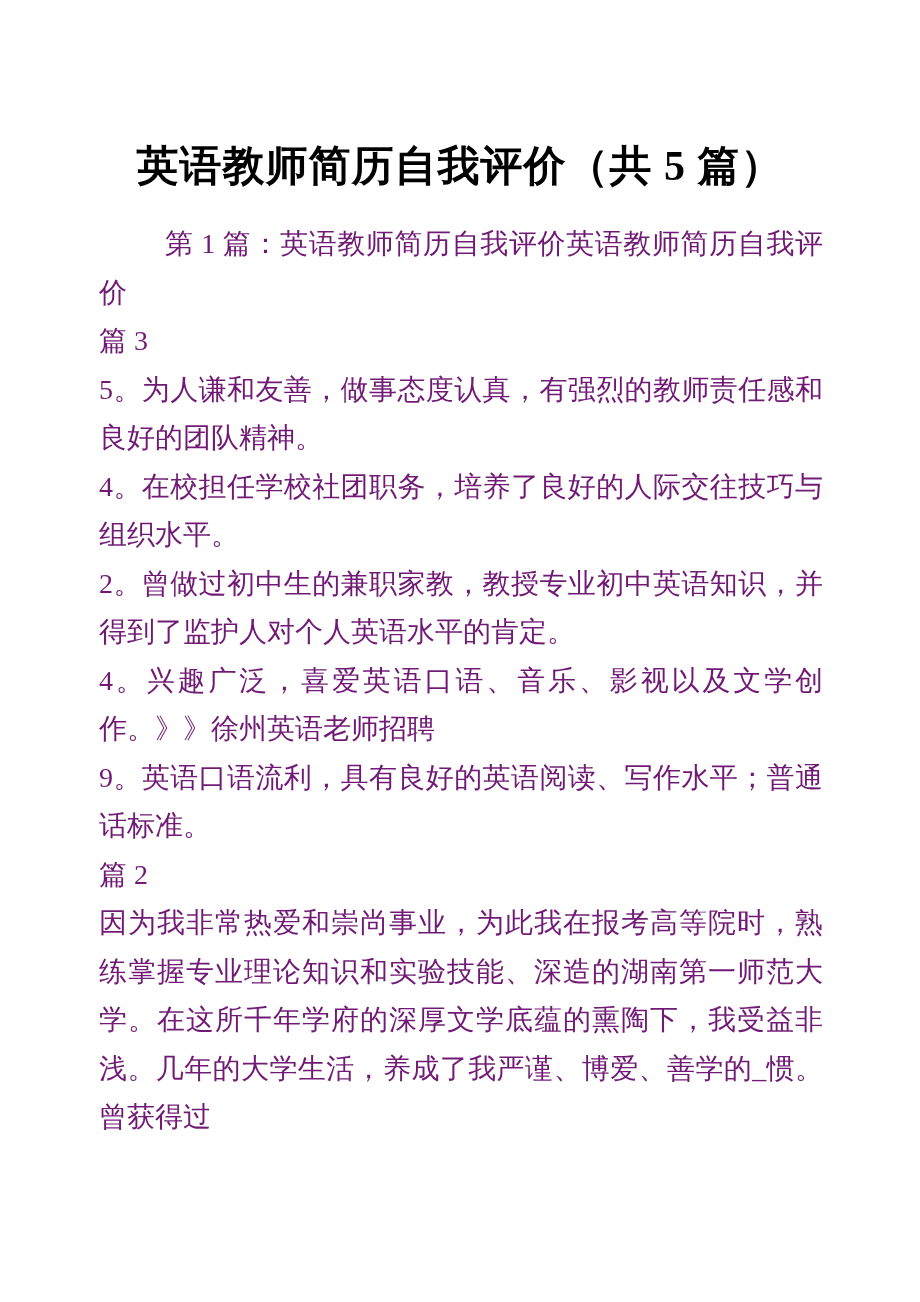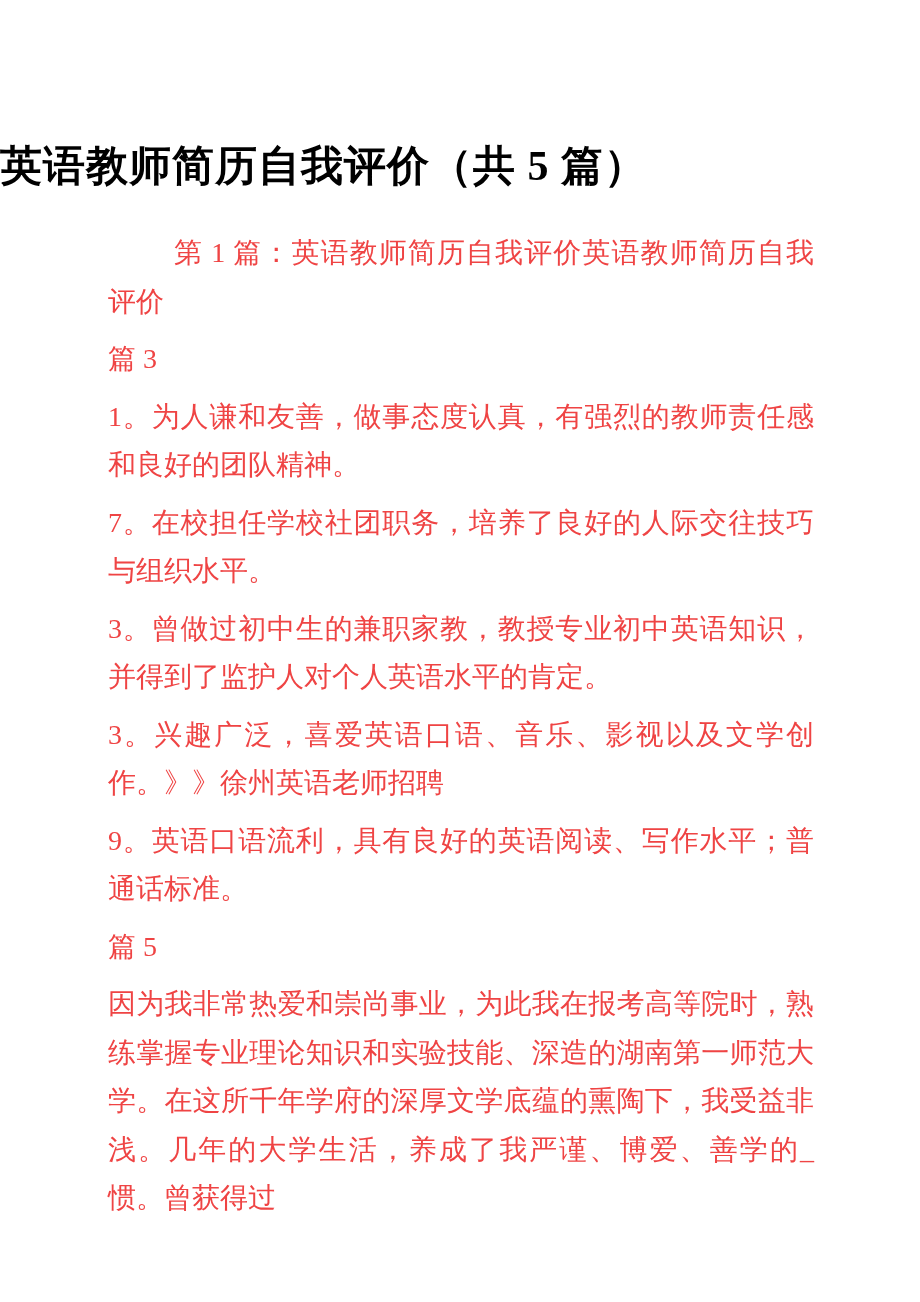--- a/index.html
+++ b/index.html
@@ -15,59 +15,60 @@
     overflow: hidden;
     font-family: "Liberation Serif", "DejaVu Serif", serif;
     color: #1e1e1e;
   }
   .doc-title {
     position: absolute;
     top: 140px;
     left: 0;
     width: 920px;
     margin: 0;
+    text-align: center;
     font-size: 42px;
     line-height: 52px;
     font-weight: 700;
     color: #000000;
     letter-spacing: 1px;
     font-family: "Liberation Serif", "DejaVu Serif", serif;
   }
   .content {
     position: absolute;
     top: 220px;
     left: 99px;
     width: 724px;
   }
   .content p {
-    margin: 9px;
+    margin: 0;
     padding: 0;
     font-size: 28px;
     line-height: 48.5px;
     text-align: justify;
     text-justify: inter-character;
     word-break: break-all;
-    color: #ef4444;
+    color: #701a75;
   }
   .first-indent {
     text-indent: 66px;
   }
 </style>
 </head>
 <body>
 
 <div class="page">
 
   <h1 class="doc-title">英语教师简历自我评价（共 5 篇）</h1>
 
   <div class="content">
     <p class="first-indent">第 1 篇：英语教师简历自我评价英语教师简历自我评价</p>
     <p>篇 3</p>
-    <p>1。为人谦和友善，做事态度认真，有强烈的教师责任感和良好的团队精神。</p>
-    <p>7。在校担任学校社团职务，培养了良好的人际交往技巧与组织水平。</p>
-    <p>3。曾做过初中生的兼职家教，教授专业初中英语知识，并得到了监护人对个人英语水平的肯定。</p>
-    <p>3。兴趣广泛，喜爱英语口语、音乐、影视以及文学创作。》》徐州英语老师招聘</p>
+    <p>5。为人谦和友善，做事态度认真，有强烈的教师责任感和良好的团队精神。</p>
+    <p>4。在校担任学校社团职务，培养了良好的人际交往技巧与组织水平。</p>
+    <p>2。曾做过初中生的兼职家教，教授专业初中英语知识，并得到了监护人对个人英语水平的肯定。</p>
+    <p>4。兴趣广泛，喜爱英语口语、音乐、影视以及文学创作。》》徐州英语老师招聘</p>
     <p>9。英语口语流利，具有良好的英语阅读、写作水平；普通话标准。</p>
-    <p>篇 5</p>
+    <p>篇 2</p>
     <p>因为我非常热爱和崇尚事业，为此我在报考高等院时，熟练掌握专业理论知识和实验技能、深造的湖南第一师范大学。在这所千年学府的深厚文学底蕴的熏陶下，我受益非浅。几年的大学生活，养成了我严谨、博爱、善学的_惯。曾获得过</p>
   </div>
 
 </div>
 
 </body></html>

